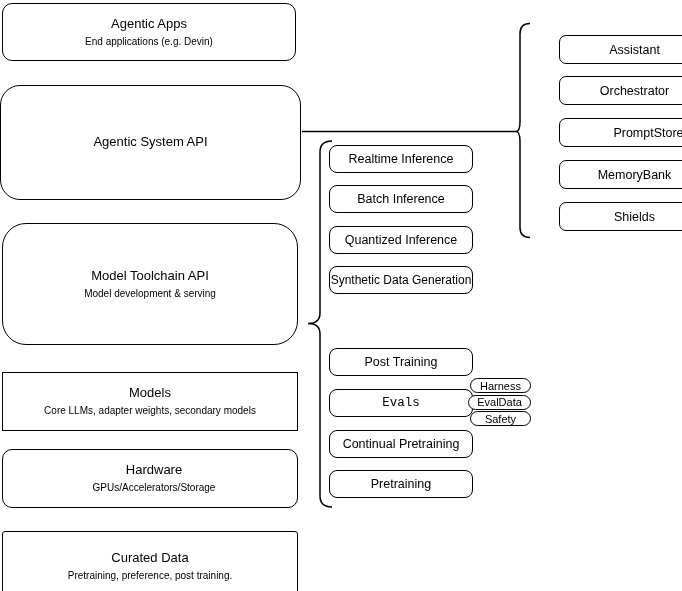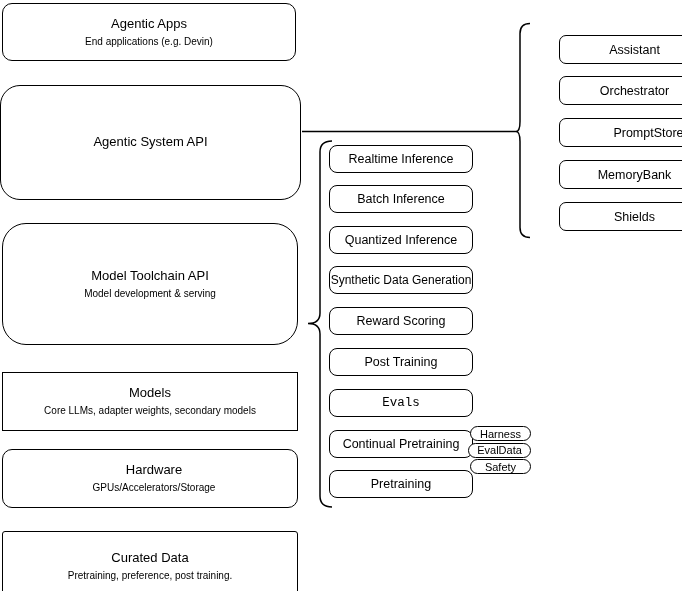--- a/index.html
+++ b/index.html
@@ -83,21 +83,20 @@
     box-sizing: border-box;
     background: #ffffff;
     border: 1.8px solid #000000;
     border-radius: 8px;
     display: flex;
     align-items: center;
     justify-content: center;
     font-size: 11px;
     white-space: nowrap;
     z-index: 3;
-    margin-top: 48px;
   }
 </style>
 </head>
 <body>
 
 <div id="canvas">
 
   <svg class="overlay" viewBox="0 0 682 591" xmlns="http://www.w3.org/2000/svg">
 
     <line x1="302" y1="131.5" x2="516" y2="131.5" stroke="#000000" stroke-width="1.4" fill="none"></line>
@@ -133,21 +132,20 @@
 
   <div class="lbox" style="left:2px; top:531px; width:296px; height:70px; border-radius:3px;">
     <div class="title">Curated Data</div>
     <div class="subtitle">Pretraining, preference, post training.</div>
   </div>
 
   <div class="mbox" style="top:145px;">Realtime Inference</div>
   <div class="mbox" style="top:185px;">Batch Inference</div>
   <div class="mbox" style="top:226px;">Quantized Inference</div>
   <div class="mbox" style="top:266px; font-size:12px;">Synthetic Data Generation</div>
-  <div class="mbox" style="top:307px;">Reward Scoring</div>
   <div class="mbox" style="top:348px;">Post Training</div>
   <div class="mbox" style="top:389px;font-family:Liberation Mono, monospace;">Evals</div>
   <div class="mbox" style="top:430px;">Continual Pretraining</div>
   <div class="mbox" style="top:470px;">Pretraining</div>
 
   <div class="pill" style="left:470px; top:378px; width:61px; height:15px;">Harness</div>
   <div class="pill" style="left:468px; top:394.5px; width:63px; height:15px;">EvalData</div>
   <div class="pill" style="left:470px; top:411px; width:61px; height:15px;">Safety</div>
 
   <div class="rbox" style="top:35px;">Assistant</div>

